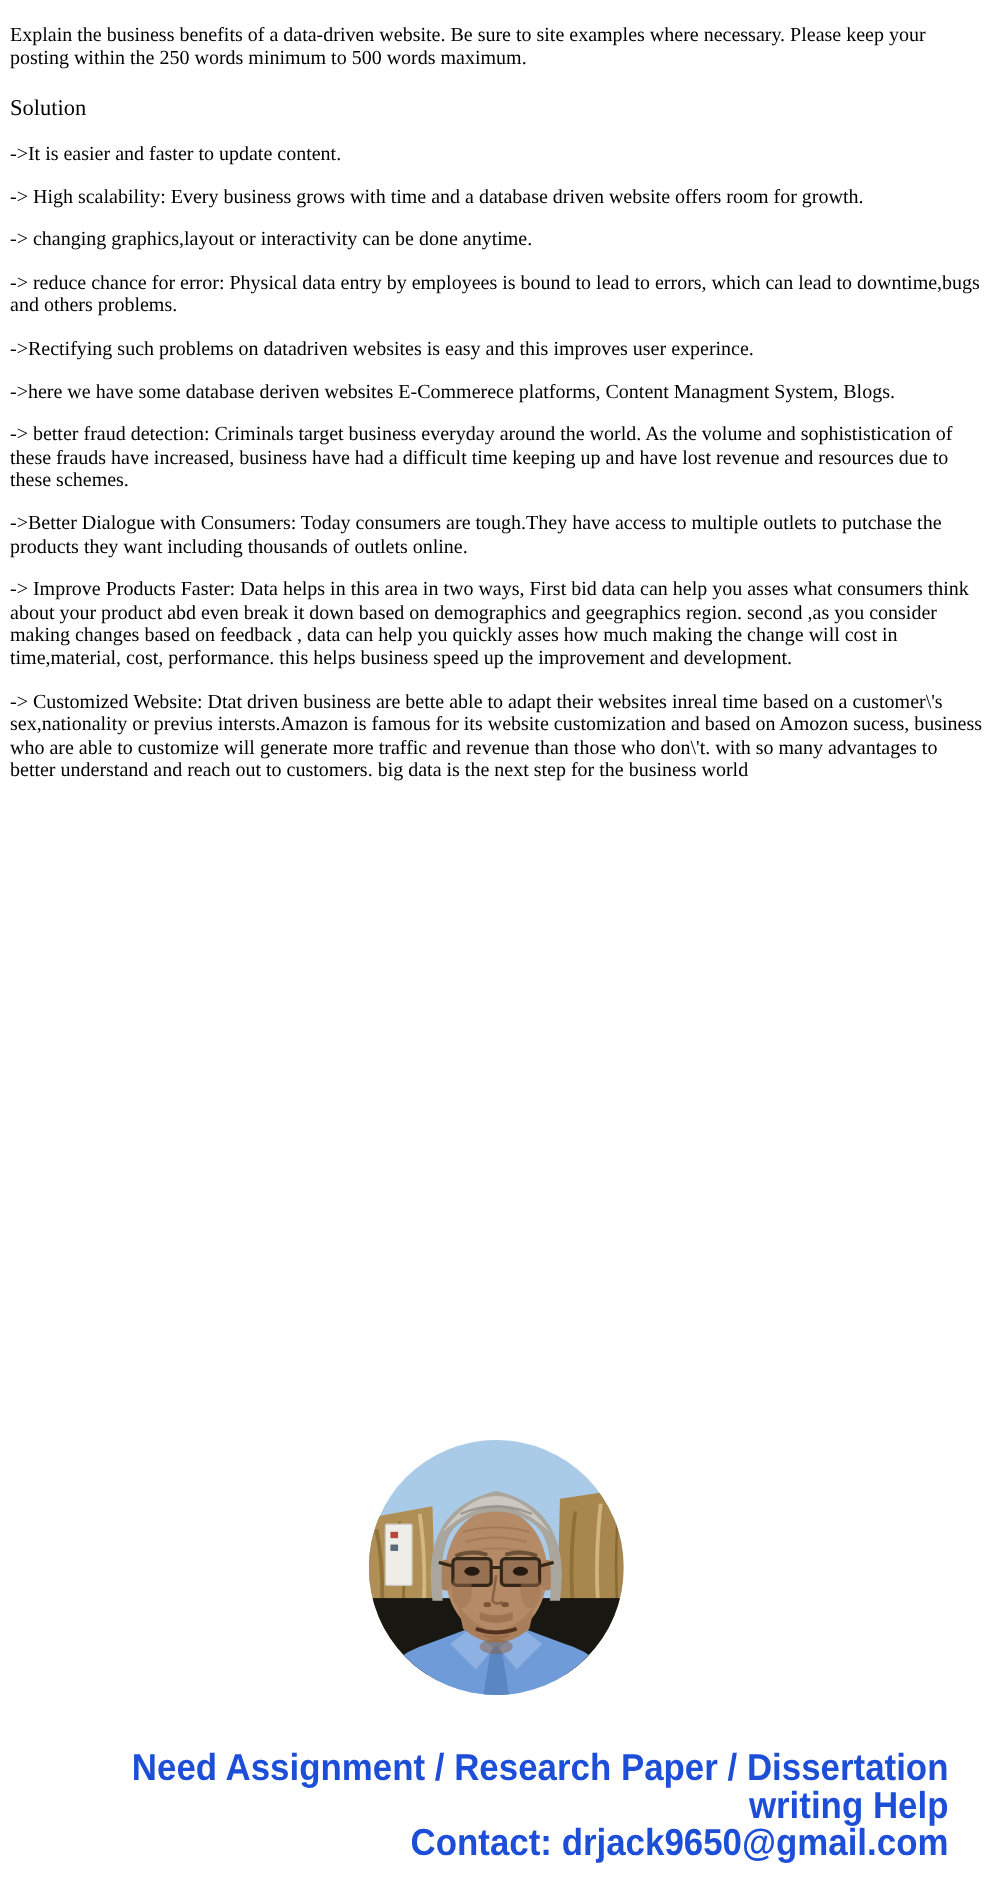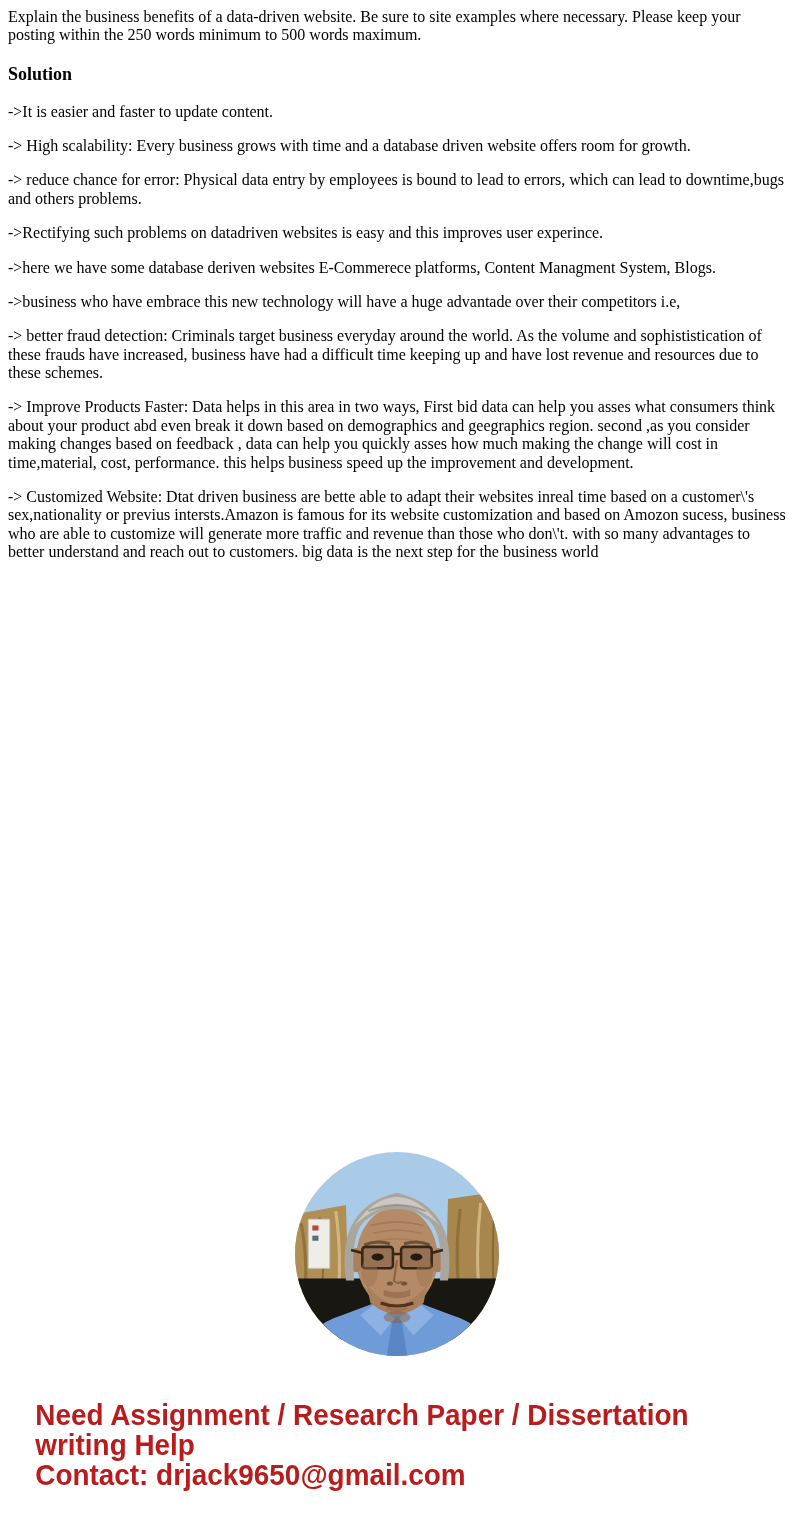--- a/index.html
+++ b/index.html
@@ -14,47 +14,47 @@
   .page {
     position: relative;
     width: 778px;
     height: 1507px;
     overflow: hidden;
   }
   .doc p {
     margin: 16px 0;
     line-height: 1.15;
   }
-  .doc p.first { margin-top: 0; }
+  .doc p.first { margin-top: 12px; }
   .doc h3 {
     font-size: 18px;
-    font-weight: bold;
+    font-weight: normal;
     margin: 20px 0 18px 0;
     line-height: 1.1;
   }
   .avatar-wrap {
     position: absolute;
     top: 1144px;
     left: 50%;
     transform: translateX(-50%);
     width: 204px;
     height: 204px;
   }
   .avatar-wrap svg { display: block; width: 204px; height: 204px; }
   .footer {
     position: absolute;
     top: 1392px;
     left: 0;
     width: 778px;
-    text-align: left;
+    text-align: right;
     font-family: "Liberation Sans", "DejaVu Sans", sans-serif;
     font-weight: 700;
     font-size: 30px;
     line-height: 1.0;
-    color: #b91c1c;
+    color: #1d4ed8;
   }
   .footer-inner {
     transform: scaleX(0.93);
     transform-origin: 50% 0;
   }
   .footer-title {
     max-width: 800px;
     margin: 0 auto;
   }
   .footer-contact { margin-top: 0; }
@@ -62,25 +62,26 @@
 </head>
 <body>
 
 <div class="page">
 
   <div class="doc">
     <p class="first">Explain the business benefits of a data-driven website. Be sure to site examples where necessary. Please keep your posting within the 250 words minimum to 500 words maximum.</p>
     <h3>Solution</h3>
     <p>-&gt;It is easier and faster to update content.</p>
     <p>-&gt; High scalability: Every business grows with time and a database driven website offers room for growth.</p>
+    <p>-&gt; changing graphics,layout or interactivity can be done anytime.</p>
     <p>-&gt; reduce chance for error: Physical data entry by employees is bound to lead to errors, which can lead to downtime,bugs and others problems.</p>
     <p>-&gt;Rectifying such problems on datadriven websites is easy and this improves user experince.</p>
     <p>-&gt;here we have some database deriven websites E-Commerece platforms, Content Managment System, Blogs.</p>
-    <p>-&gt;business who have embrace this new technology will have a huge advantade over their competitors i.e,</p>
     <p>-&gt; better fraud detection: Criminals target business everyday around the world. As the volume and sophististication of these frauds have increased, business have had a difficult time keeping up and have lost revenue and resources due to these schemes.</p>
+    <p>-&gt;Better Dialogue with Consumers: Today consumers are tough.They have access to multiple outlets to putchase the products they want including thousands of outlets online.</p>
     <p>-&gt; Improve Products Faster: Data helps in this area in two ways, First bid data can help you asses what consumers think about your product abd even break it down based on demographics and geegraphics region. second ,as you consider making changes based on feedback , data can help you quickly asses how much making the change will cost in time,material, cost, performance. this helps business speed up the improvement and development.</p>
     <p>-&gt; Customized Website: Dtat driven business are bette able to adapt their websites inreal time based on a customer\'s sex,nationality or previus intersts.Amazon is famous for its website customization and based on Amozon sucess, business who are able to customize will generate more traffic and revenue than those who don\'t. with so many advantages to better understand and reach out to customers. big data is the next step for the business world</p>
   </div>
 
   <div class="avatar-wrap">
 
     <svg viewBox="0 0 200 200" aria-hidden="true">
       <defs>
         <clipPath id="avclip">
             <circle cx="100" cy="100" r="100"></circle>

